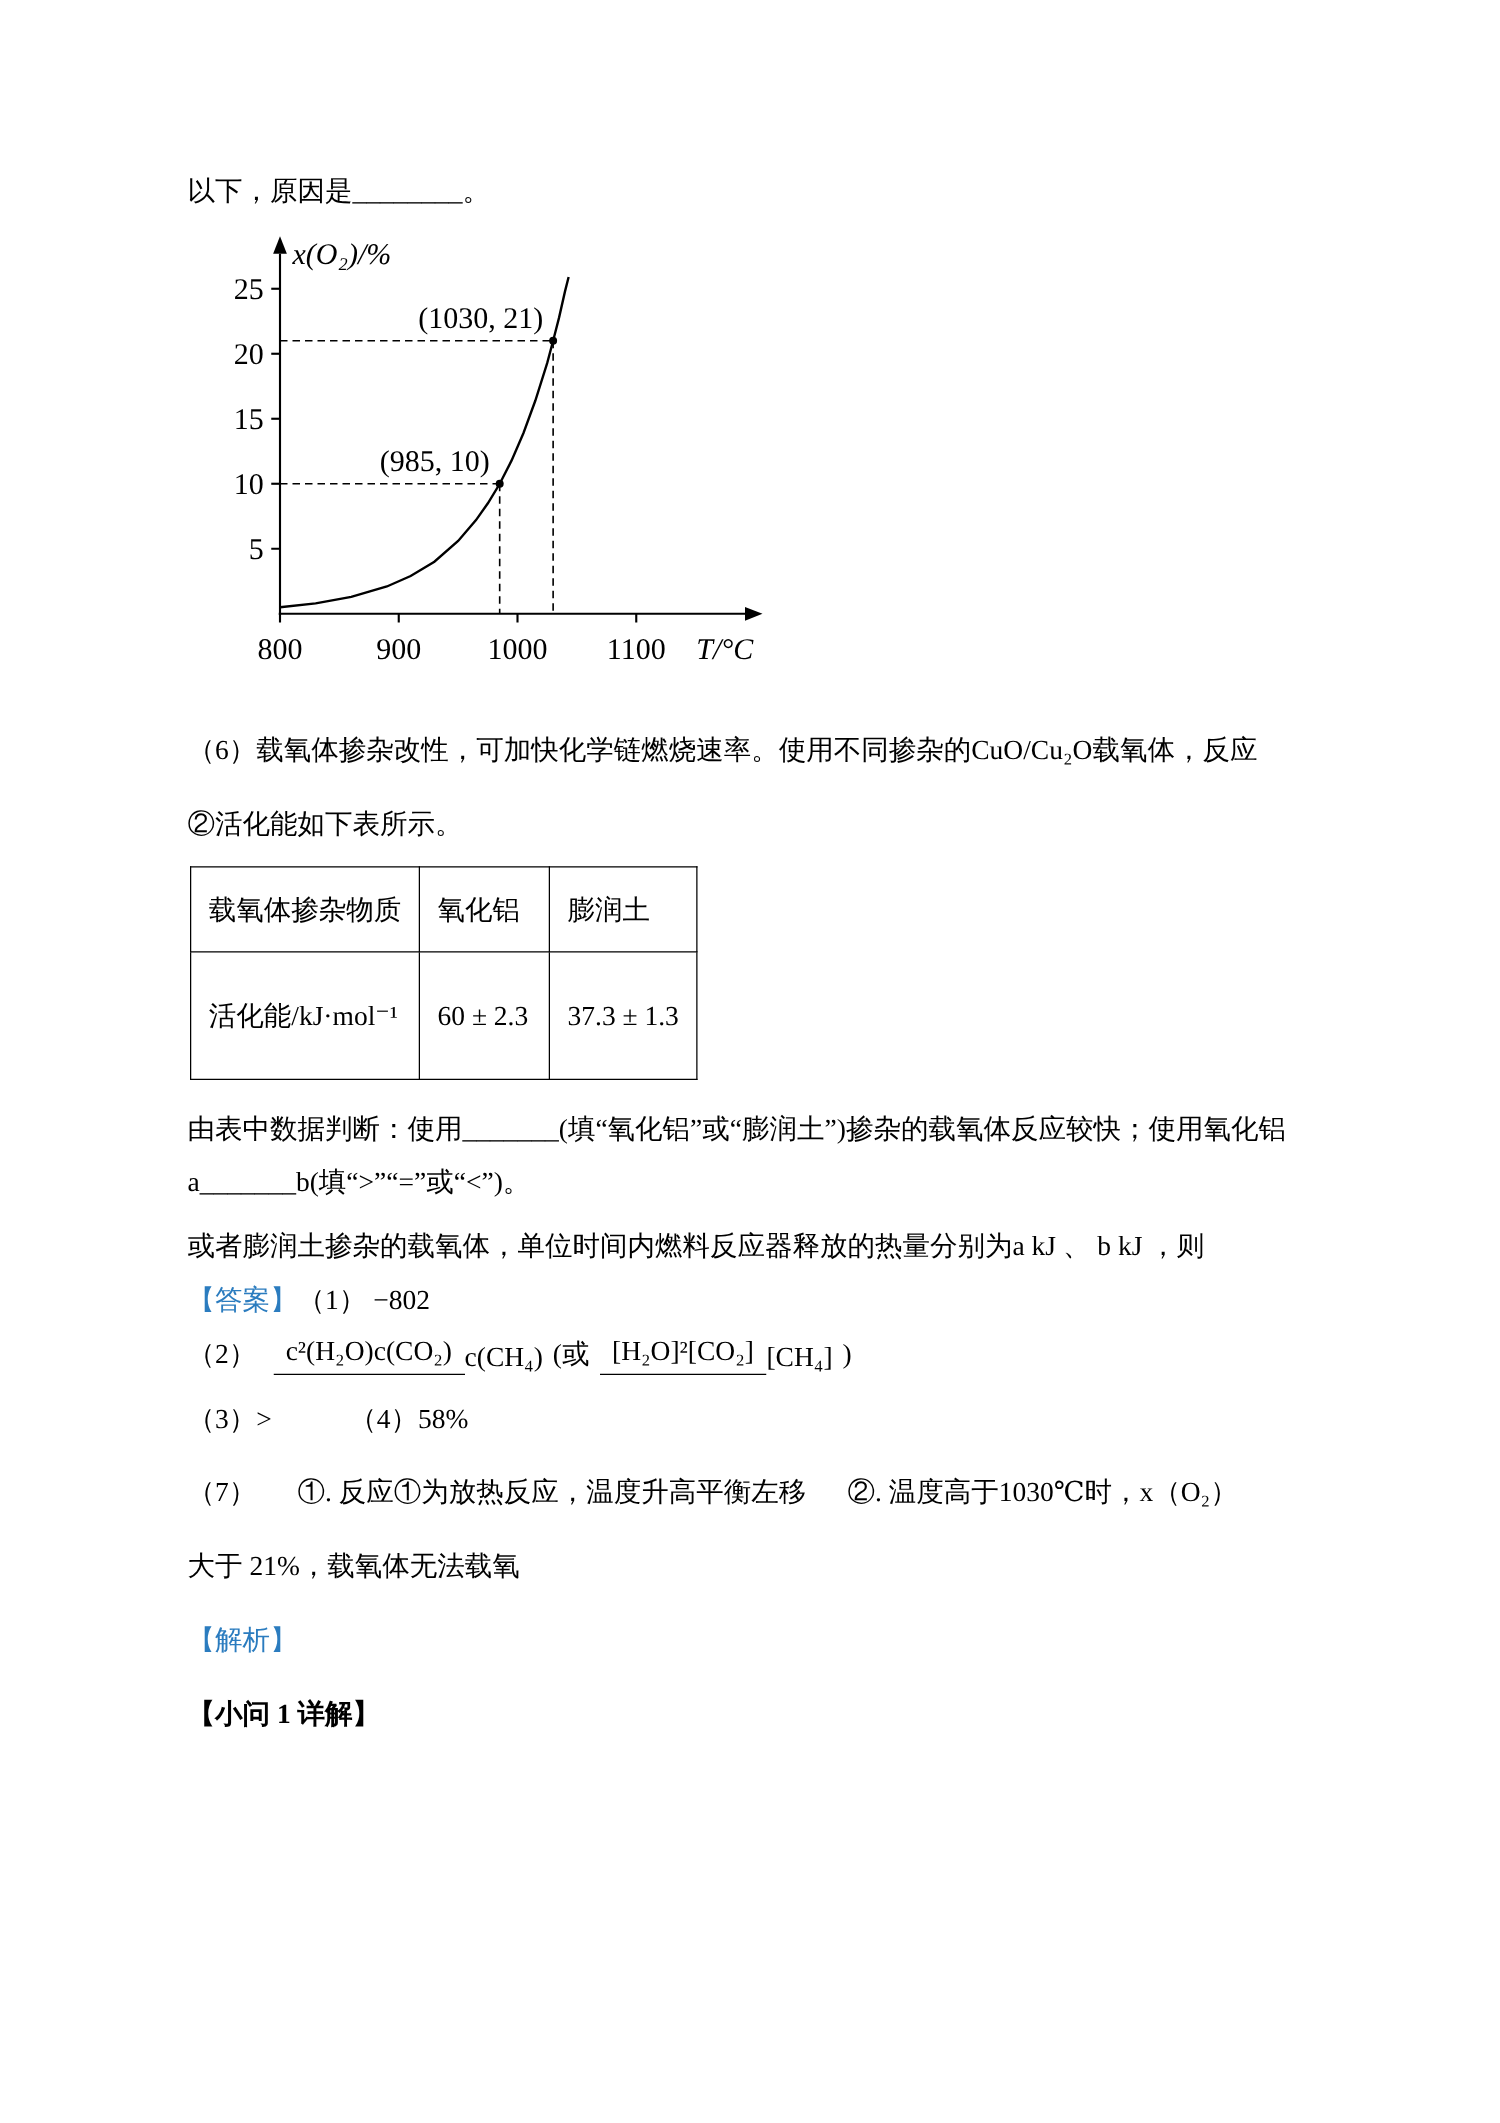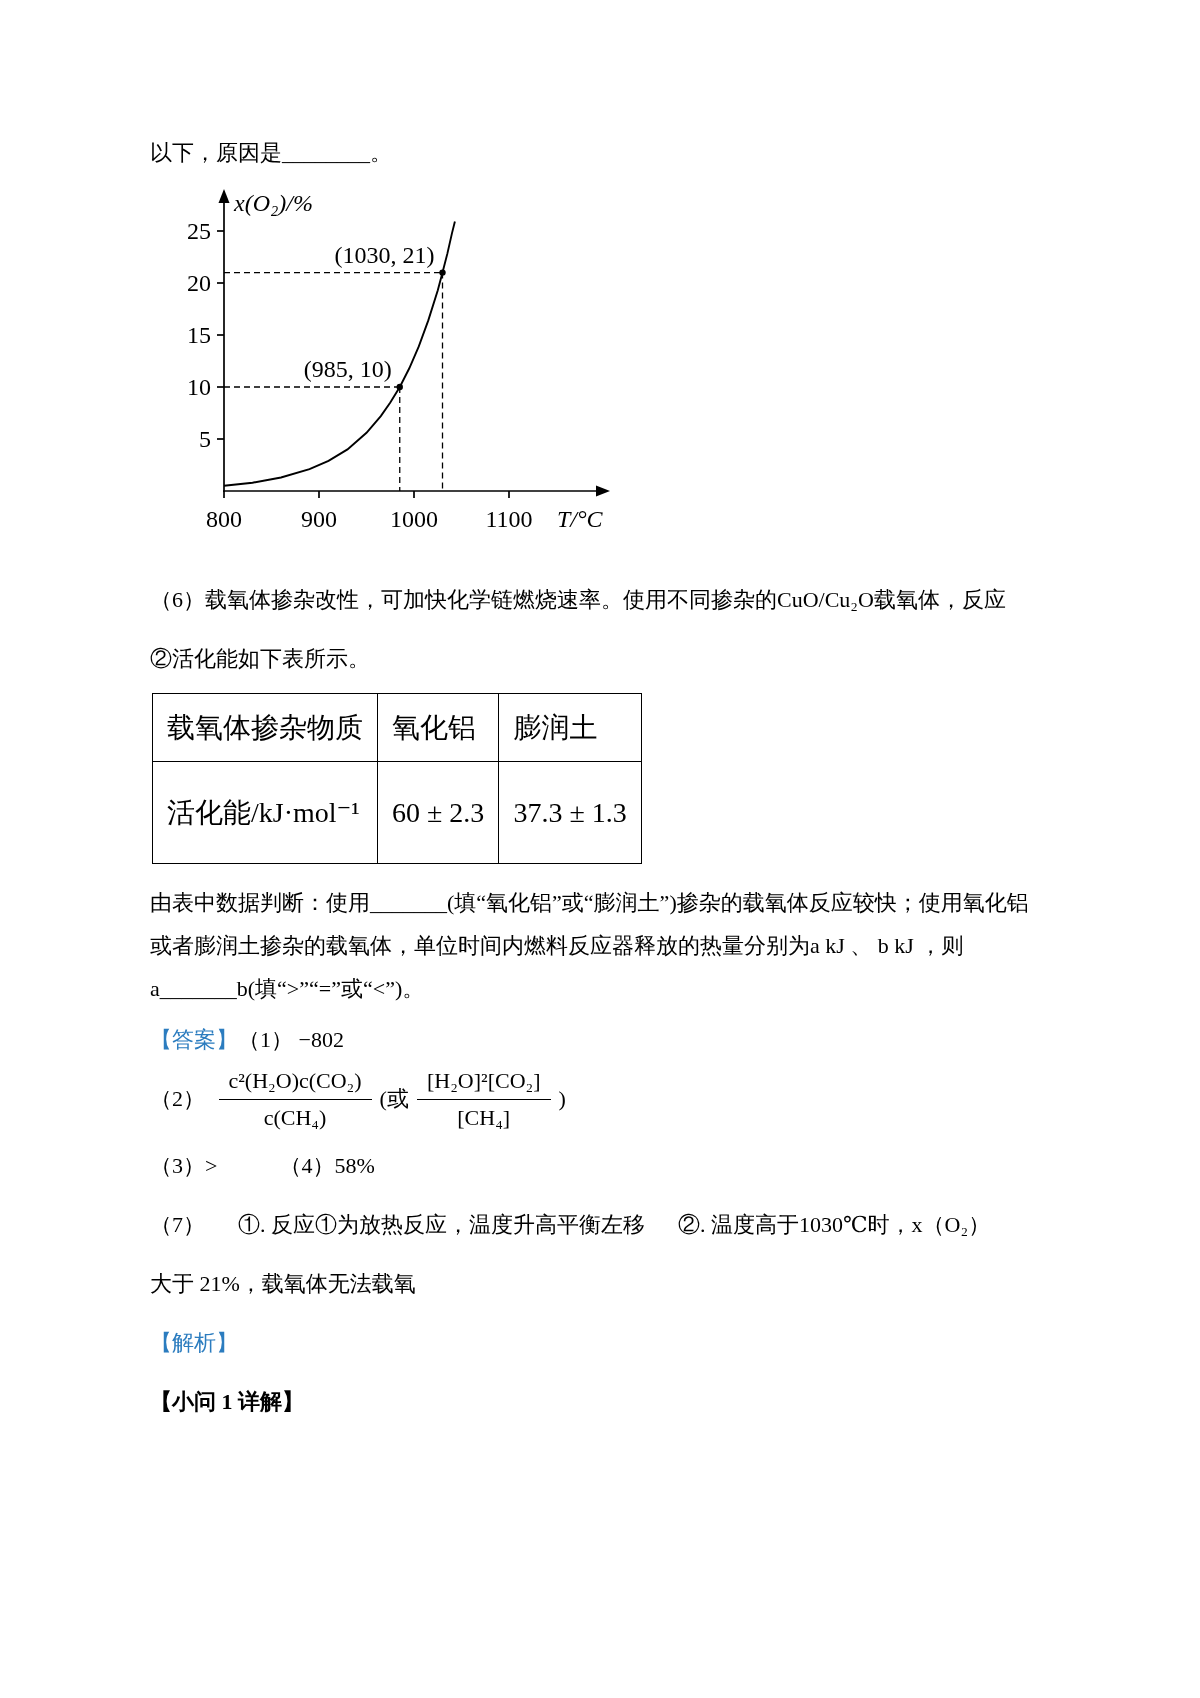--- a/index.html
+++ b/index.html
@@ -22,34 +22,34 @@
   svg .tick { font-size: 24px; }
   svg .anno { font-size: 24px; }
   svg .axis-label { font-size: 24px; font-style: italic; }
 
   table.data-table {
     border-collapse: collapse;
     margin: 0 0 22px 2px;
   }
   table.data-table td {
     border: 1.6px solid #000;
-    font-size: 28px;
+    font-size: 22px;
     padding: 0 14px;
     vertical-align: middle;
     text-align: left;
     white-space: pre;
   }
   table.data-table tr.r1 td { height: 68px; }
   table.data-table tr.r2 td { height: 102px; }
   td.c1 { width: 168px; }
   td.c2 { width: 104px; }
   td.c3 { width: 112px; }
 
   .frac-line { display: flex; align-items: center; margin-bottom: 18px; white-space: pre; }
-  .frac { display: inline-flex; flex-direction: column; align-items: center; margin: 0 8px; }
+  .frac { display: inline-flex; flex-direction: row; align-items: center; margin: 0 8px; }
   .frac .num { padding: 2px 10px 5px; border-bottom: 1.6px solid #000; }
   .frac .den { padding-top: 5px; text-align: center; }
   .gap-wide { margin-left: 62px; }
 </style>
 </head>
 <body>
 
 <div class="page">
   <div class="content">
 
@@ -105,22 +105,22 @@
       </tr>
       <tr class="r2">
         <td class="c1">活化能/kJ·mol⁻¹</td>
         <td class="c2">60 ± 2.3</td>
         <td class="c3">37.3 ± 1.3</td>
       </tr>
     </tbody>
       </table>
 
     <p class="line mb-sm">由表中数据判断：使用_______(填“氧化铝”或“膨润土”)掺杂的载氧体反应较快；使用氧化铝</p>
+    <p class="line mb-md">a_______b(填“&gt;”“=”或“&lt;”)。</p>
     <p class="line mb-sm">或者膨润土掺杂的载氧体，单位时间内燃料反应器释放的热量分别为a kJ 、 b kJ ，则</p>
-    <p class="line mb-md">a_______b(填“&gt;”“=”或“&lt;”)。</p>
 
     <p class="line mb-sm"><span class="label-blue">【答案】</span><span>（1） −802</span></p>
 
     <div class="frac-line">
       <span>（2） </span>
       <span class="frac">
         <span class="num">c²(H₂O)c(CO₂)</span>
         <span class="den">c(CH₄)</span>
       </span>
       <span>(或</span>

